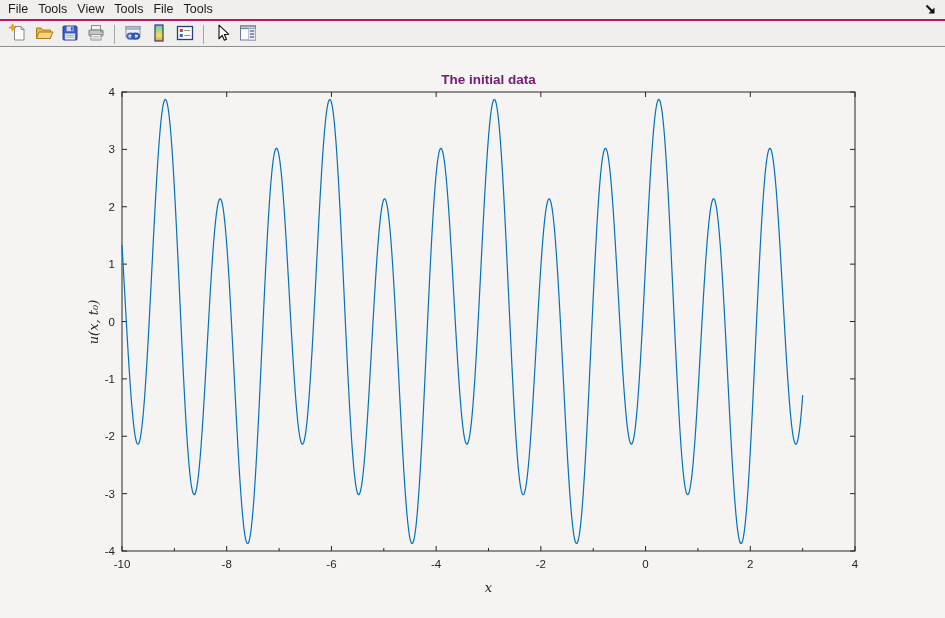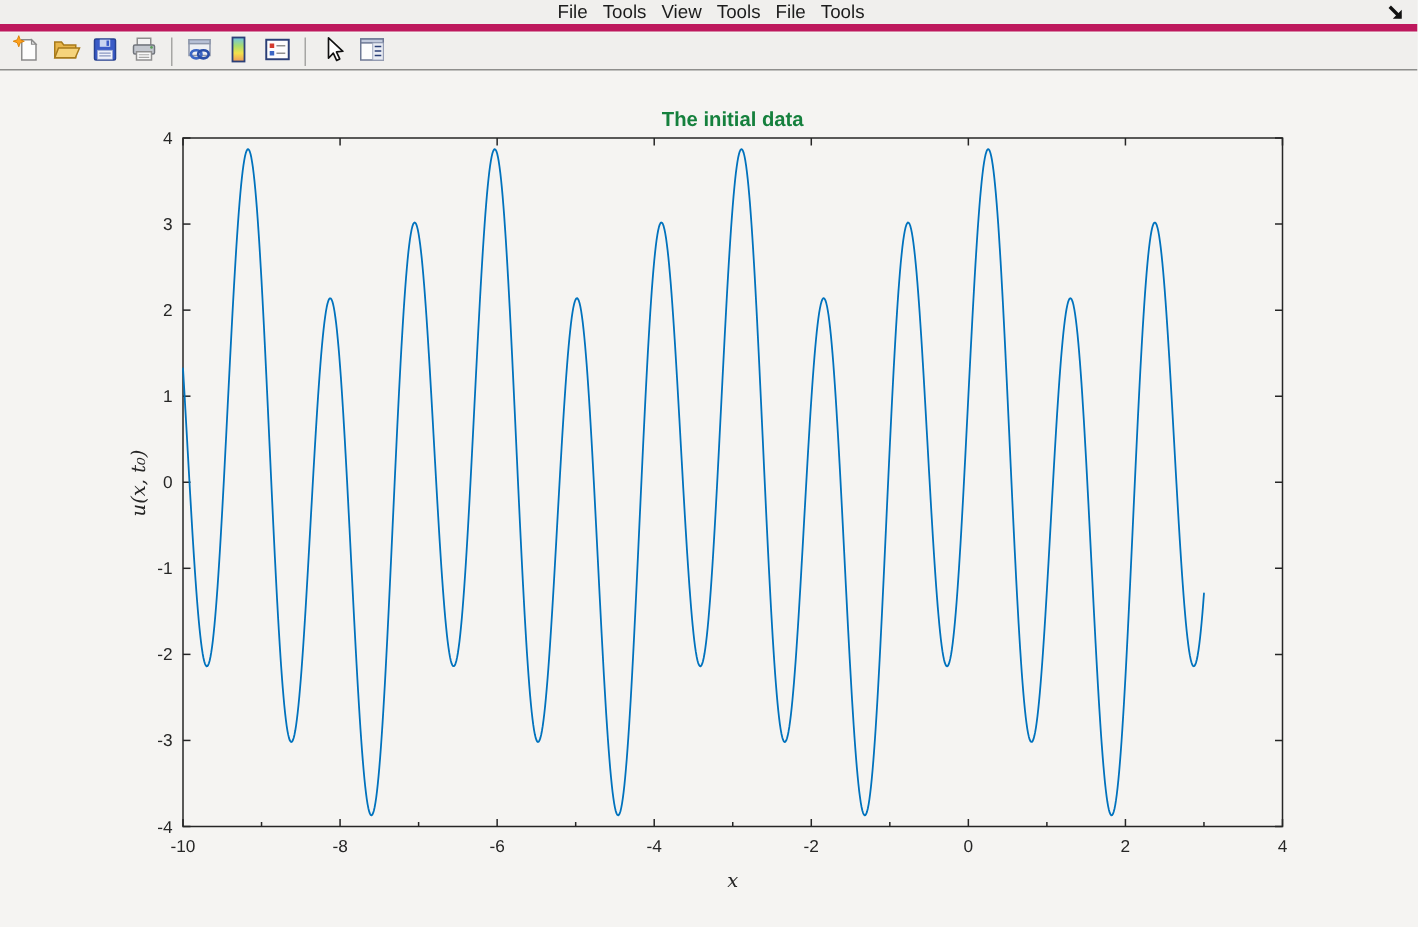--- a/index.html
+++ b/index.html
@@ -5,24 +5,23 @@
   html,body{margin:0;padding:0;}
   body{
     width:945px;height:618px;position:relative;overflow:hidden;
     background:#f5f4f2;
     font-family:"Liberation Sans", sans-serif;
     -webkit-font-smoothing:antialiased;
   }
   
   .menubar{
     position:absolute;left:0;top:0;width:945px;height:21px;
-    background:#f0efed;border-bottom:5px solid #be185d;
+    background:#f0efed;border-bottom:2px solid #be185d;
     display:flex;align-items:center;padding-left:3px;box-sizing:border-box;
     z-index:5;
-    justify-content:center;
   }
   .menu-item{
     font-size:12.5px;color:#1c1c1c;padding:2px 5px 3px 5px;cursor:default;
     line-height:14px;
   }
   .resize-arrow{position:absolute;top:2px;right:8px;z-index:6;}
   .toolbar{
     position:absolute;left:0;top:22px;width:945px;height:25px;
     background:#f0efed;border-bottom:1px solid #8e8e8c;
     display:flex;align-items:center;padding-left:5px;box-sizing:border-box;
@@ -31,21 +30,21 @@
   .tb-btn{
     width:26px;height:24px;border:none;background:transparent;padding:0;margin:0;
     display:flex;align-items:center;justify-content:center;cursor:default;
   }
   .tb-sep{width:1px;height:19px;background:#a6a6a4;margin:0 5px;}
   
   .figure-canvas{position:absolute;left:0;top:48px;width:945px;height:570px;background:#f5f4f2;}
   #chart-svg{position:absolute;left:0;top:0;z-index:1;}
   .chart-title{
     position:absolute;left:122px;top:72px;width:733px;text-align:center;
-    font-size:13.5px;font-weight:bold;color:#15803d;z-index:2;
+    font-size:13.5px;font-weight:bold;color:#701a75;z-index:2;
   }
   .x-label{
     position:absolute;left:122px;top:580px;width:733px;text-align:center;
     font-family:"DejaVu Serif", serif;font-style:italic;font-size:13px;color:#262626;z-index:2;
   }
   .y-label-wrap{position:absolute;left:93px;top:322px;width:0;height:0;z-index:2;}
   .y-label{
     position:absolute;transform:translate(-50%,-50%) rotate(-90deg);
     white-space:nowrap;
     font-family:"DejaVu Serif", serif;font-style:italic;font-size:13px;color:#262626;

